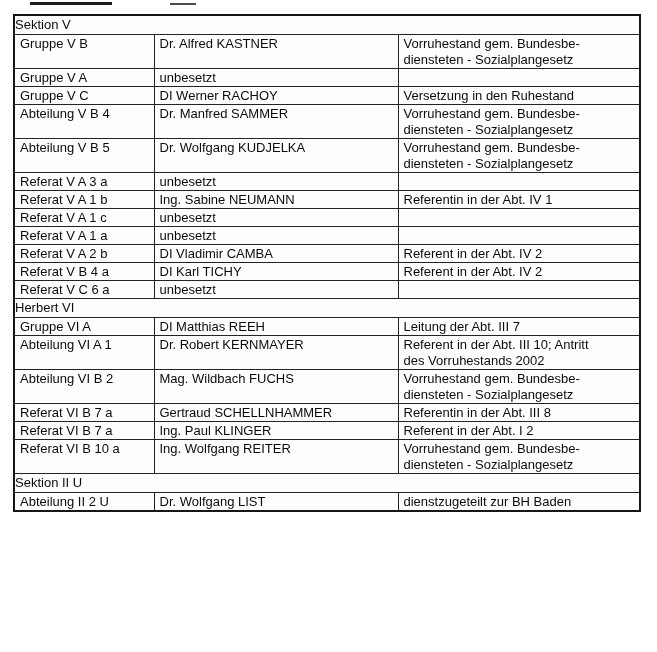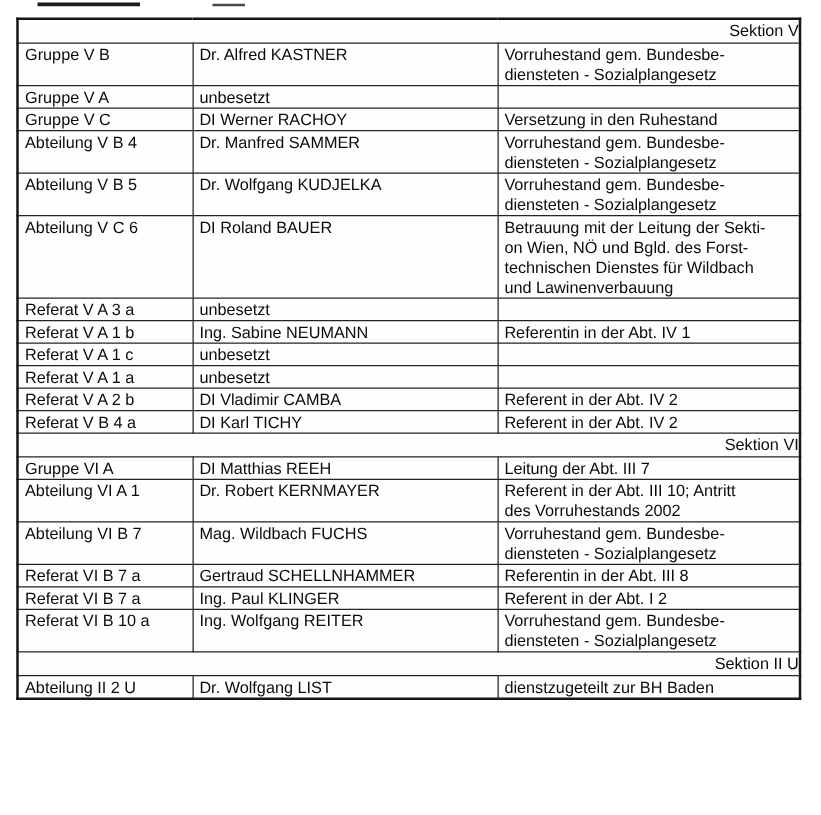--- a/index.html
+++ b/index.html
@@ -50,21 +50,21 @@
   td {
     border: 1px solid #232323;
     font-size: 13px;
     line-height: 16px;
     padding: 1px 4px 0 5px;
     vertical-align: top;
     white-space: pre-line;
     overflow: hidden;
   }
   tr.section-row td {
-    text-align: right;
+    text-align: left;
     padding: 1px 0 1px 0;
     white-space: nowrap;
     margin-top: 44px;
   }
 </style>
 </head>
 <body>
 
 <div class="page">
   <div class="scan-artifact"></div>
@@ -102,28 +102,20 @@
           <td>Vorruhestand gem. Bundesbe-
 diensteten - Sozialplangesetz</td>
         </tr>
         <tr>
           <td>Abteilung V B 5</td>
           <td>Dr. Wolfgang KUDJELKA</td>
           <td>Vorruhestand gem. Bundesbe-
 diensteten - Sozialplangesetz</td>
         </tr>
         <tr>
-          <td>Abteilung V C 6</td>
-          <td>DI Roland BAUER</td>
-          <td>Betrauung mit der Leitung der Sekti-
-on Wien, NÖ und Bgld. des Forst-
-technischen Dienstes für Wildbach
-und Lawinenverbauung</td>
-        </tr>
-        <tr>
           <td>Referat V A 3 a</td>
           <td>unbesetzt</td>
           <td></td>
         </tr>
         <tr>
           <td>Referat V A 1 b</td>
           <td>Ing. Sabine NEUMANN</td>
           <td>Referentin in der Abt. IV 1</td>
         </tr>
         <tr>
@@ -139,36 +131,41 @@
         <tr>
           <td>Referat V A 2 b</td>
           <td>DI Vladimir CAMBA</td>
           <td>Referent in der Abt. IV 2</td>
         </tr>
         <tr>
           <td>Referat V B 4 a</td>
           <td>DI Karl TICHY</td>
           <td>Referent in der Abt. IV 2</td>
         </tr>
+        <tr>
+          <td>Referat V C 6 a</td>
+          <td>unbesetzt</td>
+          <td></td>
+        </tr>
         <tr class="section-row">
-          <td colspan="3">Sektion VI</td>
+          <td colspan="3">Herbert VI</td>
         </tr>
         <tr>
           <td>Gruppe VI A</td>
           <td>DI Matthias REEH</td>
           <td>Leitung der Abt. III 7</td>
         </tr>
         <tr>
           <td>Abteilung VI A 1</td>
           <td>Dr. Robert KERNMAYER</td>
           <td>Referent in der Abt. III 10; Antritt
 des Vorruhestands 2002</td>
         </tr>
         <tr>
-          <td>Abteilung VI B 7</td>
+          <td>Abteilung VI B 2</td>
           <td>Mag. Wildbach FUCHS</td>
           <td>Vorruhestand gem. Bundesbe-
 diensteten - Sozialplangesetz</td>
         </tr>
         <tr>
           <td>Referat VI B 7 a</td>
           <td>Gertraud SCHELLNHAMMER</td>
           <td>Referentin in der Abt. III 8</td>
         </tr>
         <tr>

